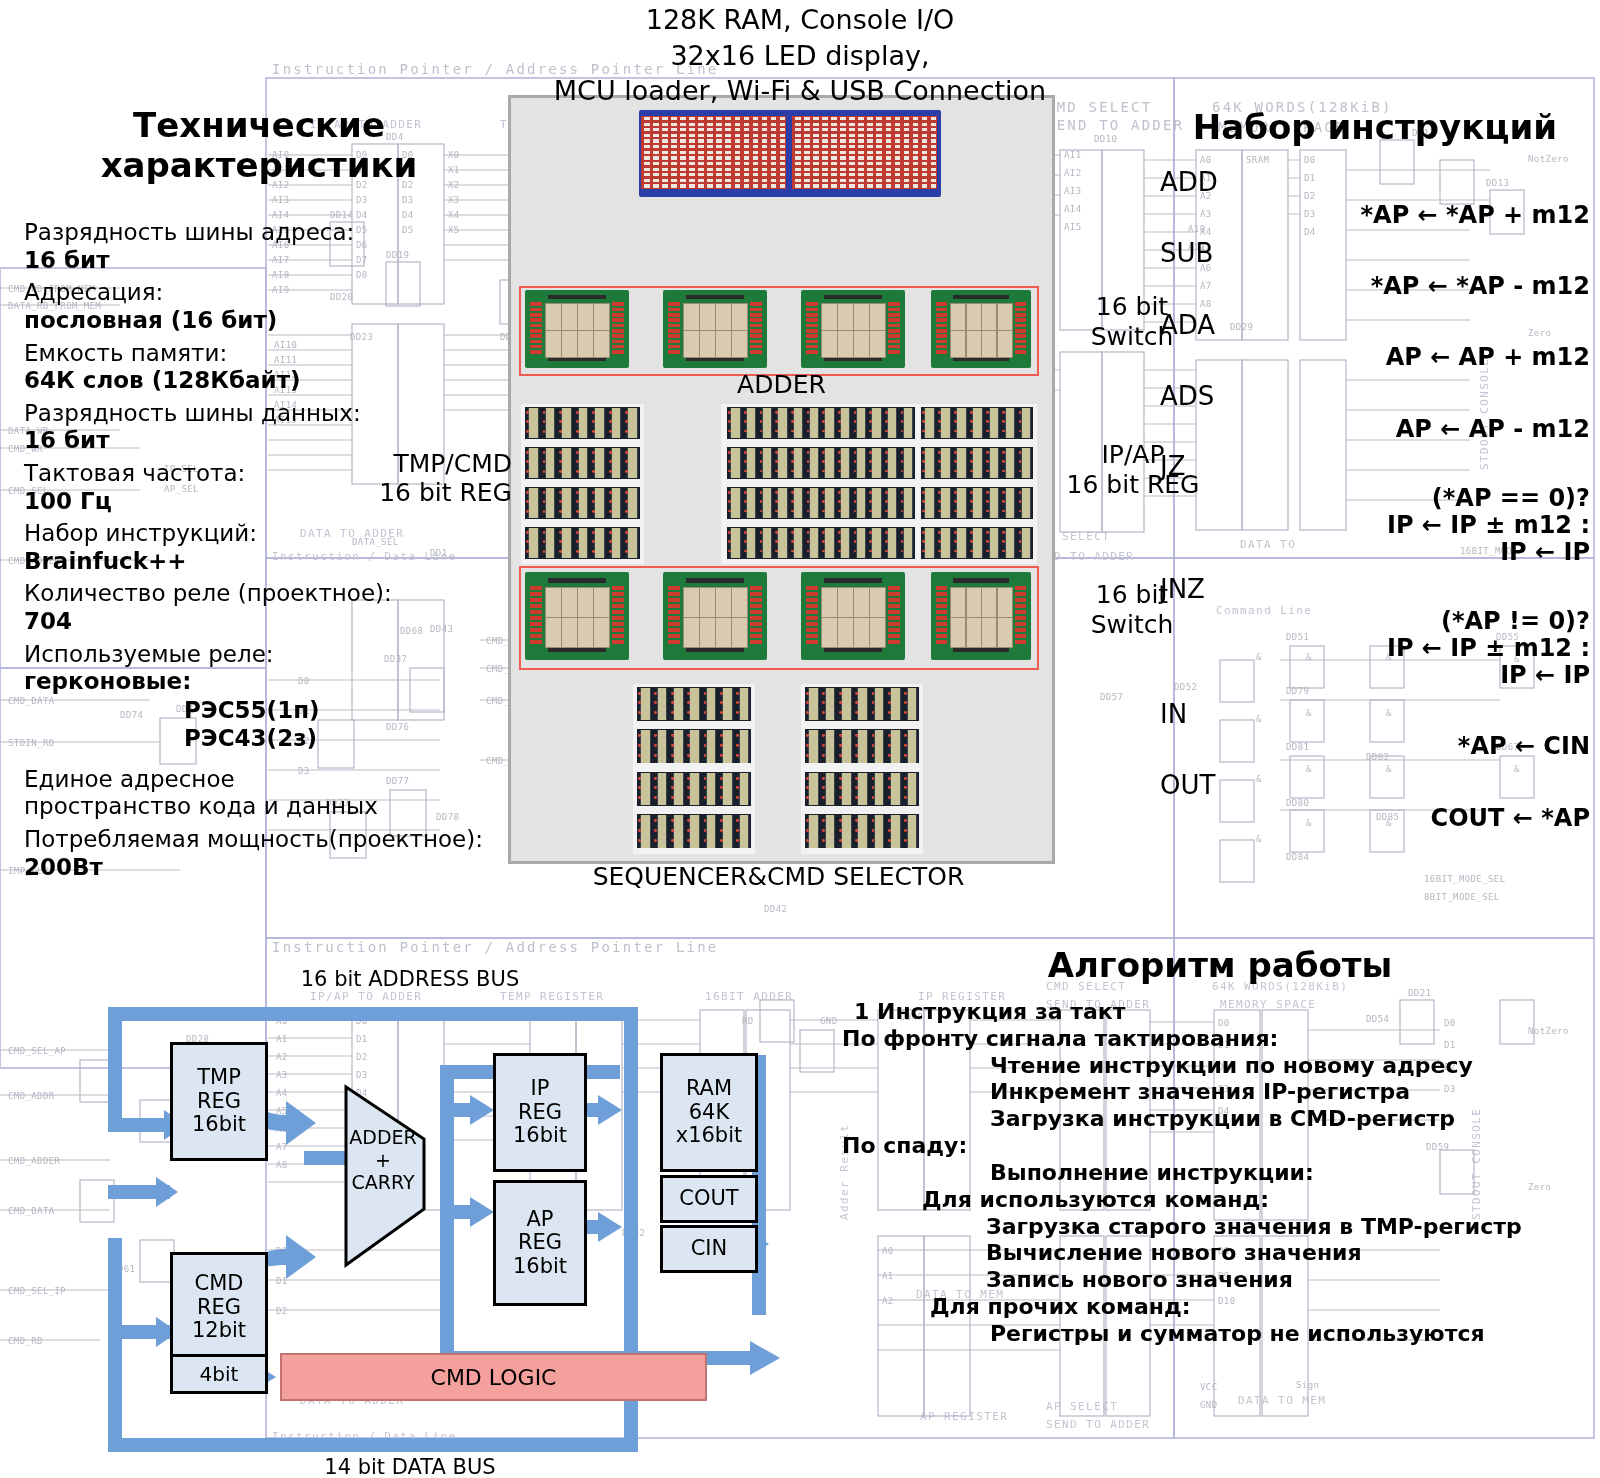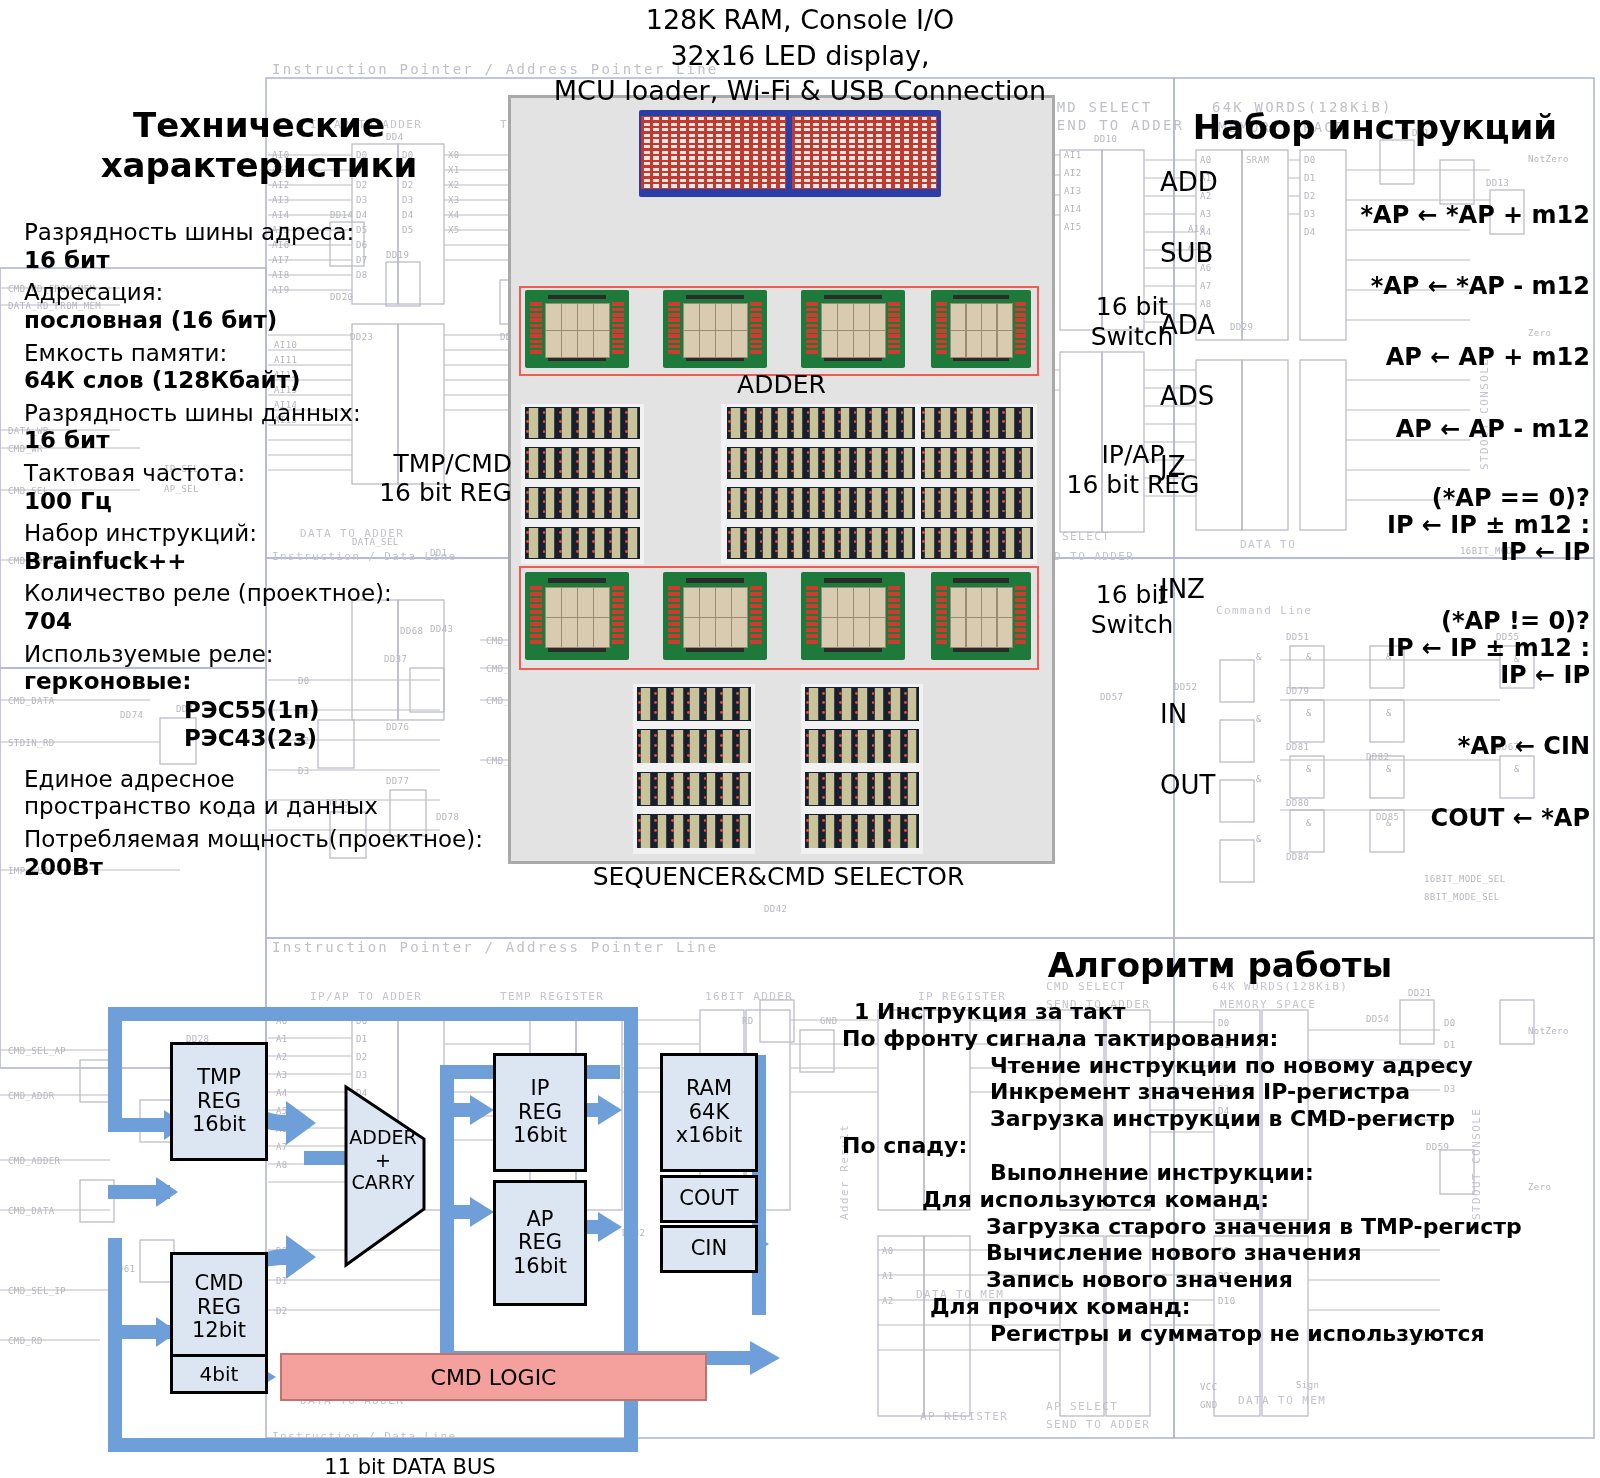--- a/index.html
+++ b/index.html
@@ -2145,20 +2145,21 @@
 
       <path d="M124,118 C160,118 150,160 196,160 L196,146 L226,168 L196,190 L196,176 C140,176 150,132 124,132 Z"></path>
 
       <path d="M124,330 C160,330 150,294 196,294 L196,280 L226,302 L196,324 L196,310 C140,310 150,344 124,344 Z"></path>
 
       <rect x="124" y="415" width="44" height="14"></rect>
       <polygon points="160,406 186,422 160,438"></polygon>
     </g>
   </svg>
 
+  <div class="buslab" style="left:120px;top:12px;width:400px;">16 bit ADDRESS BUS</div>
 
   <div class="bbox" style="left:80px;top:87px;width:92px;height:113px;flex-direction:column;">
     <div>TMP</div>
     <div>REG</div>
     <div>16bit</div>
   </div>
 
   <div class="bbox" style="left:80px;top:297px;width:92px;height:105px;flex-direction:column;">
     <div>CMD</div>
     <div>REG</div>
@@ -2191,21 +2192,21 @@
     <div>RAM</div>
     <div>64K</div>
     <div>x16bit</div>
   </div>
 
   <div class="bbox" style="left:570px;top:220px;width:92px;height:42px;">COUT</div>
   <div class="bbox" style="left:570px;top:270px;width:92px;height:42px;">CIN</div>
 
   <div class="cmdlogic" style="left:190px;top:398px;width:423px;height:44px;">CMD LOGIC</div>
 
-  <div class="buslab" style="left:120px;top:500px;width:400px;">11 bit DATA BUS</div>
+  <div class="buslab" style="left:120px;top:500px;width:400px;">14 bit DATA BUS</div>
 </div>
 
 <div class="abs" id="alg">
   <div class="h">Алгоритм работы</div>
   <div class="l" style="padding-left:14px">1 Инструкция за такт</div>
   <div class="l" style="padding-left:2px">По фронту сигнала тактирования:</div>
   <div class="l" style="padding-left:150px">Чтение инструкции по новому адресу</div>
   <div class="l" style="padding-left:150px">Инкремент значения IP-регистра</div>
   <div class="l" style="padding-left:150px">Загрузка инструкции в CMD-регистр</div>
   <div class="l" style="padding-left:2px">По спаду:</div>

